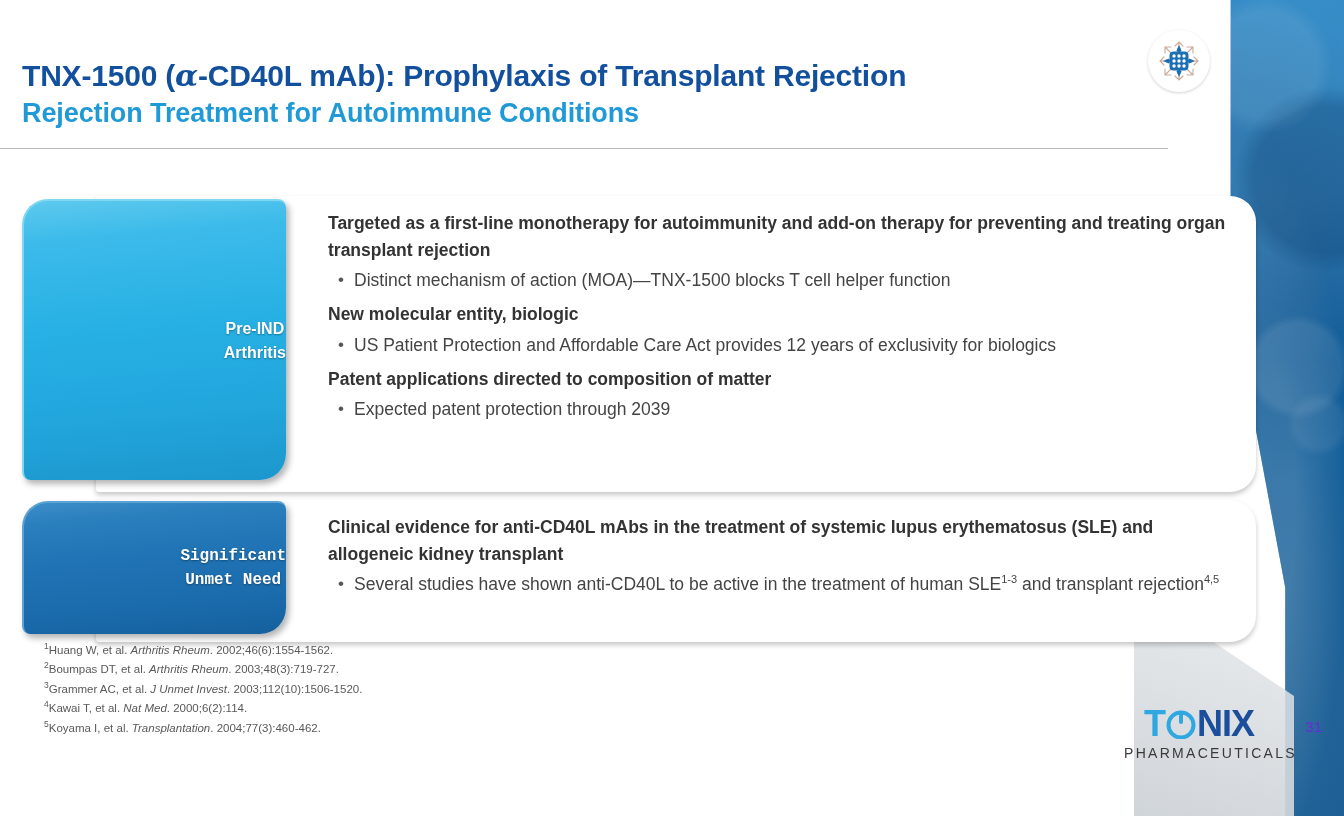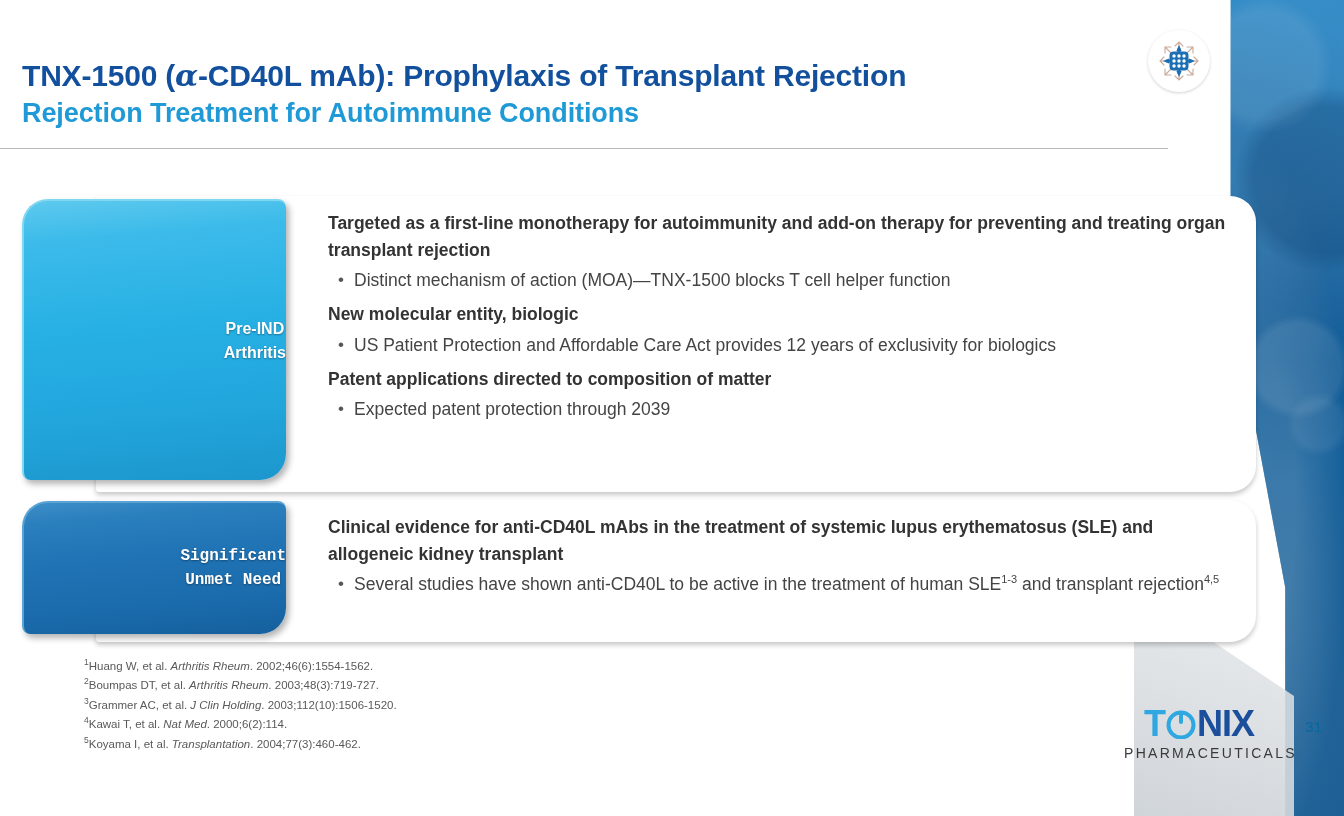--- a/index.html
+++ b/index.html
@@ -85,21 +85,21 @@
     font-size: 17.5px;
     font-weight: bold;
     letter-spacing: 1.2px;
     z-index: 4;
     white-space: nowrap;
   }
   .slide-number {
     position: absolute;
     right: 22px;
     top: 718px;
-    color: #0369a1;
+    color: #6d28d9;
     font-size: 15px;
     z-index: 5;
   }
 
   
   .title-block {
     position: absolute;
     left: 22px;
     top: 58px;
     z-index: 3;
@@ -214,23 +214,22 @@
     background: linear-gradient(175deg, #3c8ec8 0%, #2a7fbd 14%, #1f72b3 45%, #1b6cad 72%, #15609e 100%);
     border-top: 2px solid #5ba3d4;
     border-left: 2px solid #5ba3d4;
     font-family: Liberation Mono, monospace;
   }
 
   
   .footnotes {
     position: absolute;
     left: 44px;
-    top: 656px;
+    top: 640px;
     z-index: 3;
-    margin-left: 40px;
   }
   .footnote {
     font-size: 11.5px;
     color: #595959;
     line-height: 1.53;
     white-space: nowrap;
   }
   .footnote sup { font-size: 8.5px; }
   .footnote i { font-style: italic; }
 
@@ -379,21 +378,21 @@
   <div class="tag-box tag-box-2">
     <div>
       <div>Significant</div>
       <div>Unmet Need</div>
     </div>
   </div>
 
   <div class="footnotes">
     <div class="footnote"><sup>1</sup>Huang W, et al. <i>Arthritis Rheum</i>. 2002;46(6):1554-1562.</div>
     <div class="footnote"><sup>2</sup>Boumpas DT, et al. <i>Arthritis Rheum</i>. 2003;48(3):719-727.</div>
-    <div class="footnote"><sup>3</sup>Grammer AC, et al. <i>J Clin Holding</i>. 2003;112(10):1506-1520.</div>
+    <div class="footnote"><sup>3</sup>Grammer AC, et al. <i>J Unmet Invest</i>. 2003;112(10):1506-1520.</div>
     <div class="footnote"><sup>4</sup>Kawai T, et al. <i>Nat Med</i>. 2000;6(2):114.</div>
     <div class="footnote"><sup>5</sup>Koyama I, et al. <i>Transplantation</i>. 2004;77(3):460-462.</div>
   </div>
 
 
   <div class="logo">
     <div class="logo-word">
       <span class="logo-t">T</span>
       <span class="logo-o">
         <svg width="30" height="30" viewBox="0 0 30 30">

